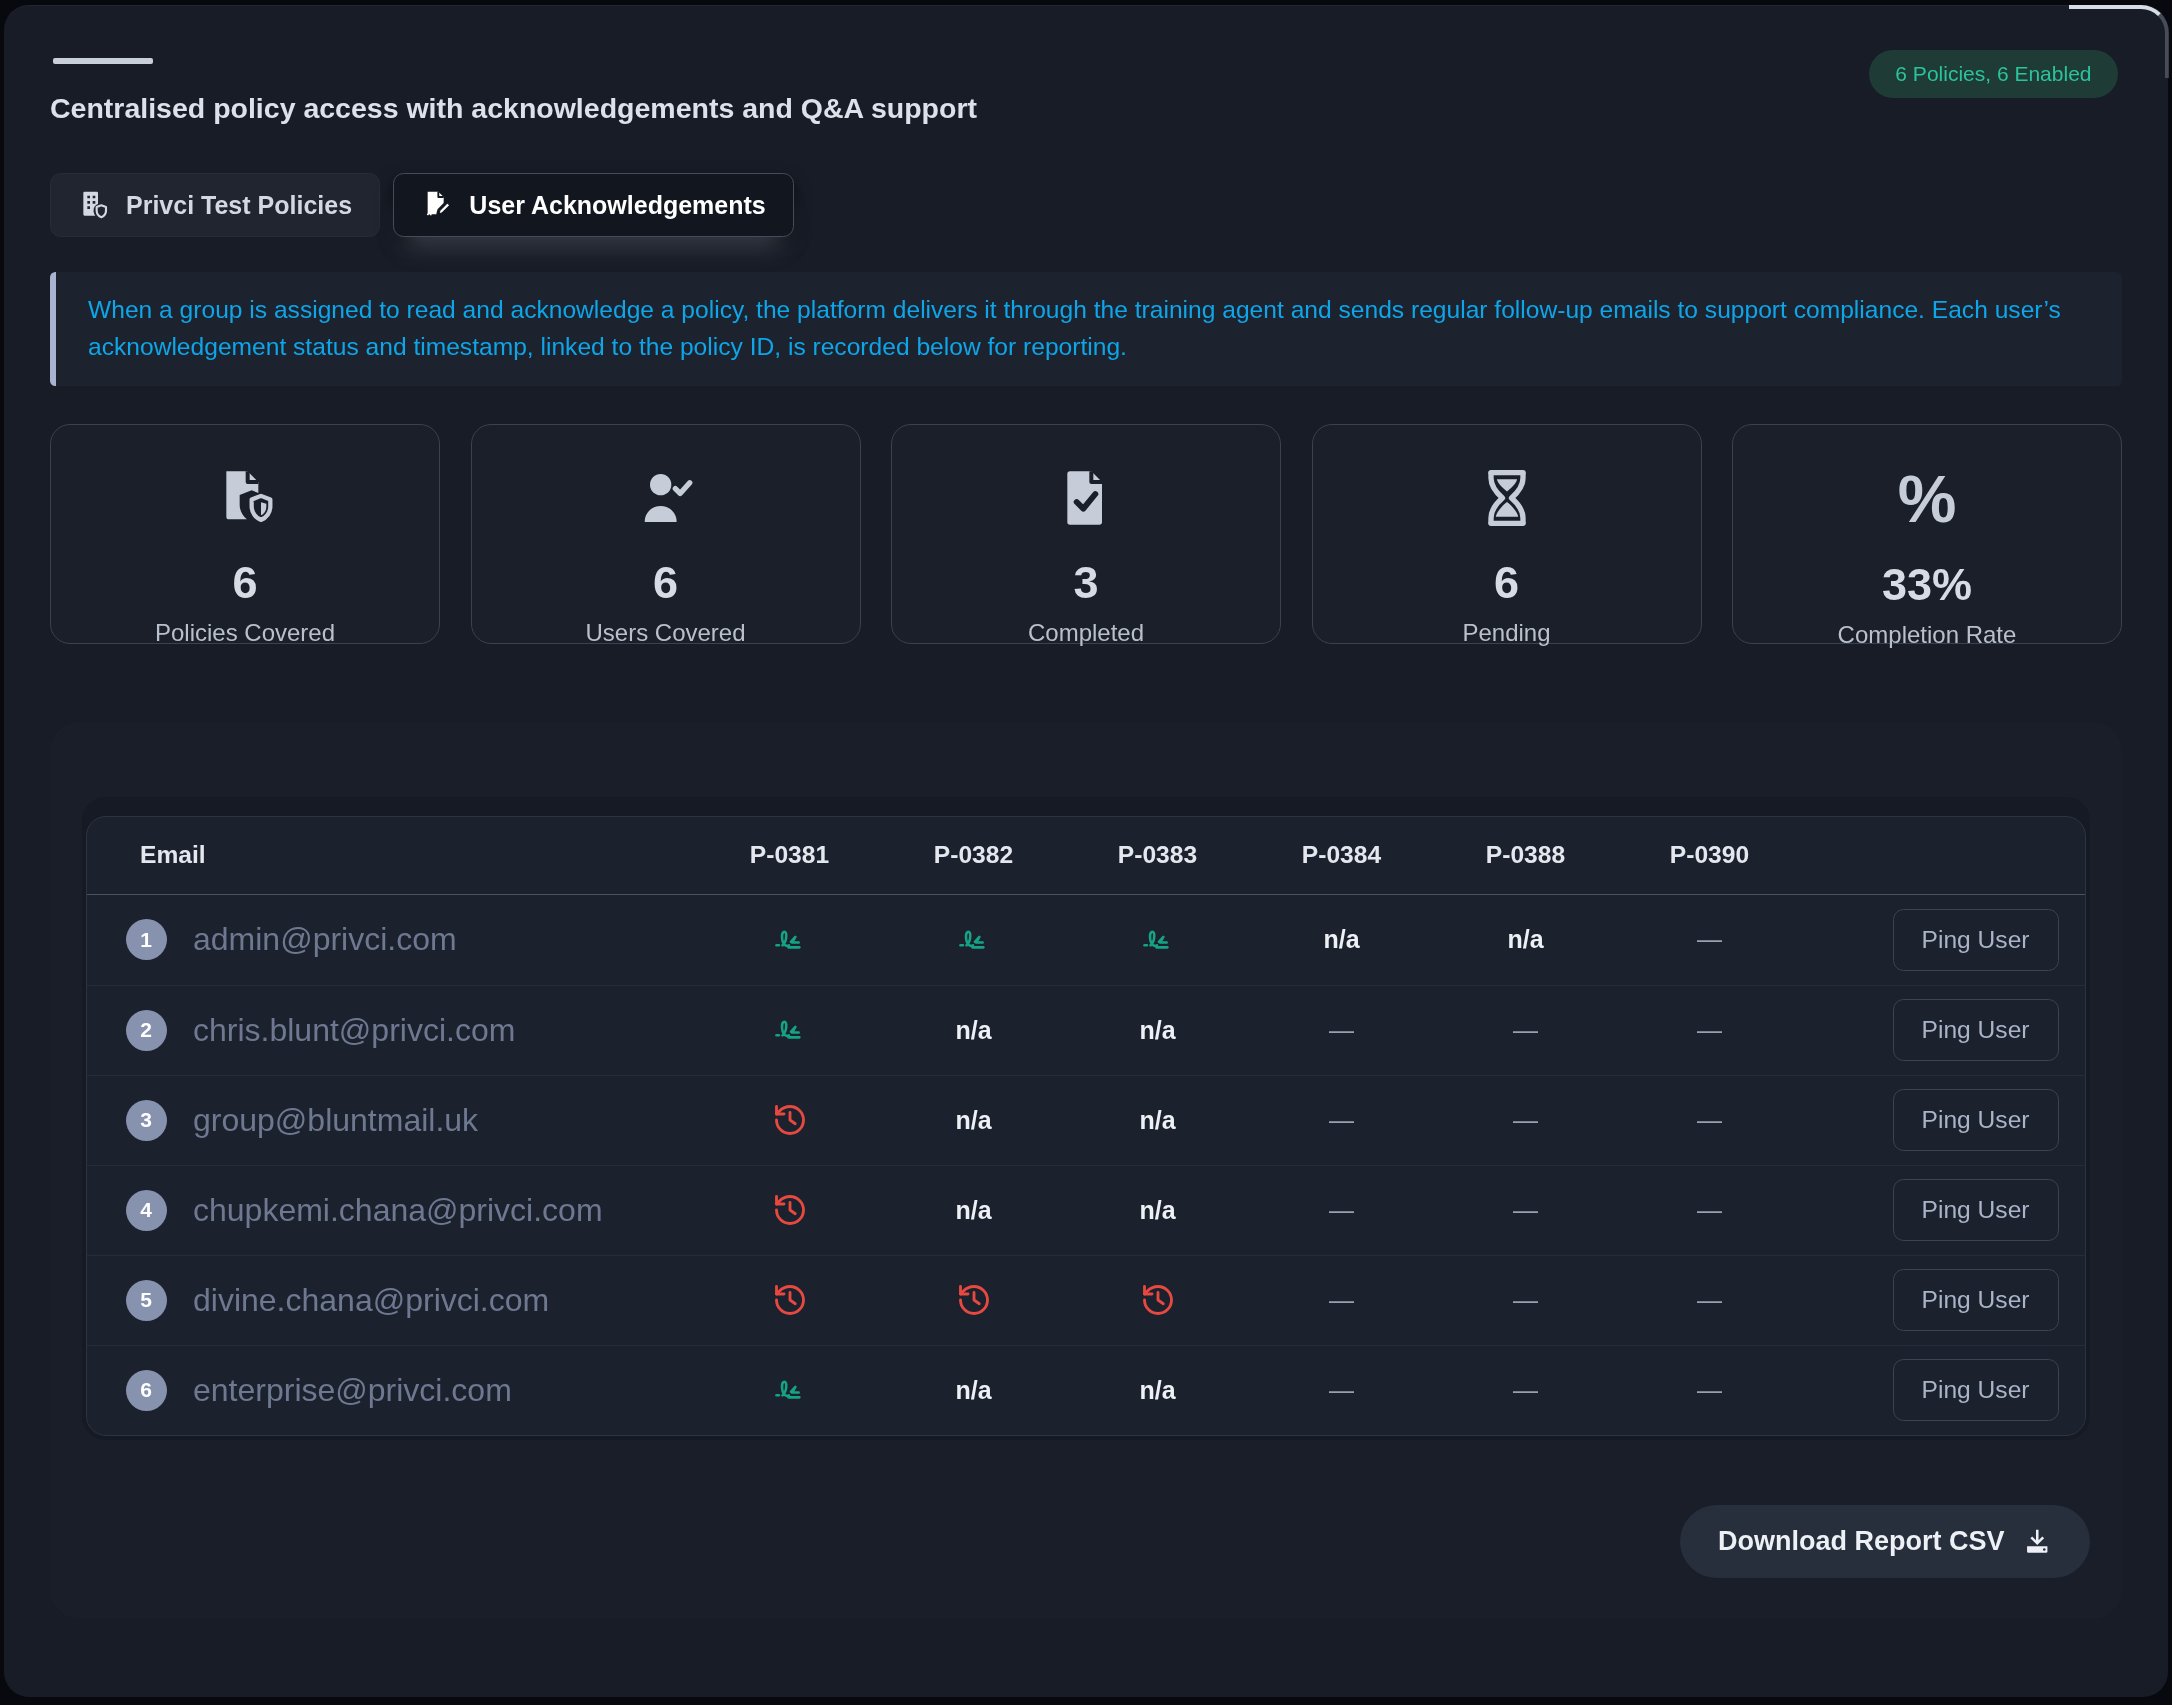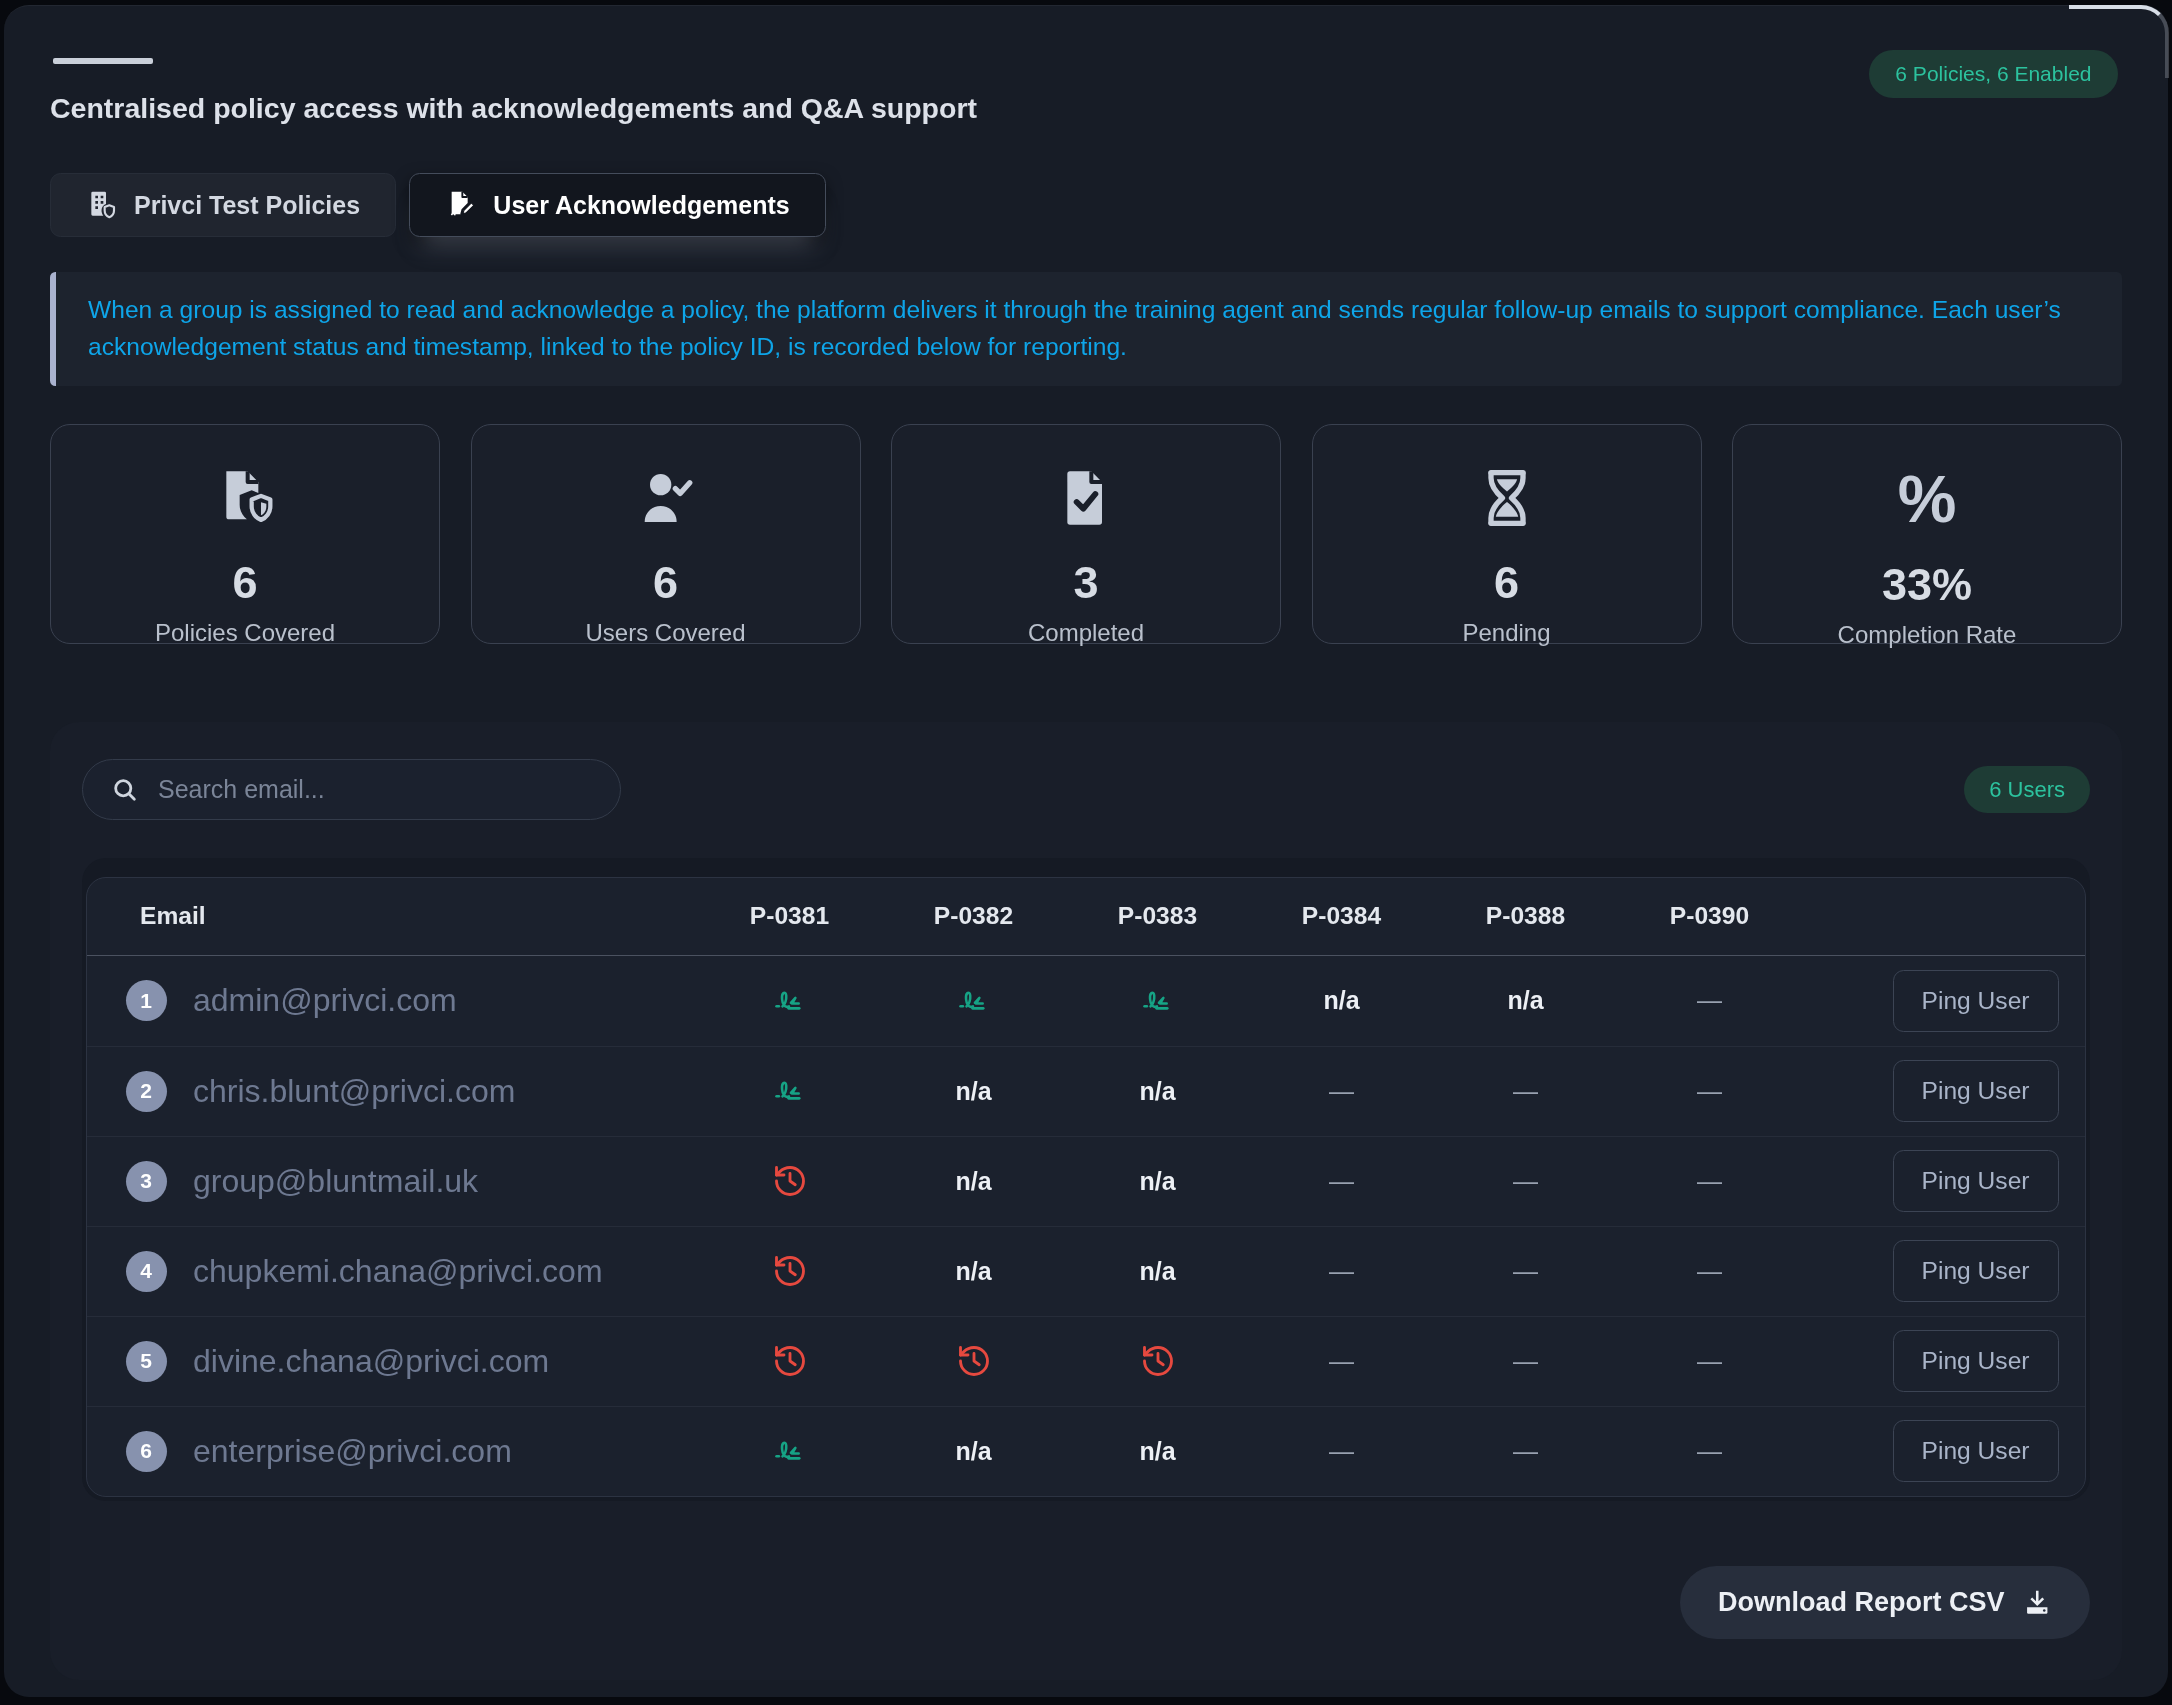--- a/index.html
+++ b/index.html
@@ -56,21 +56,21 @@
     font-size: 21px; font-weight: 500;
     padding: 12px 26.5px; border-radius: 29px;
     white-space: nowrap;
   }
   .policies-badge { position: absolute; top: -8px; right: 4px; }
 
   
   .tabs { display: flex; gap: 13.3px; margin-top: 48px; }
   .tab {
     display: flex; align-items: center; gap: 16px;
-    height: 64px; padding: 0 35px;
+    height: 64px; padding: 0 27px;
     border-radius: 10.6px; font-size: 25px; font-weight: 700;
     cursor: pointer; border: 0.7px solid transparent;
   }
   .tab.inactive { background: #20252f; color: #d3d8e1; border-color: #272d38; }
   .tab.active {
     background: #12161e; color: #ffffff; border-color: #444c5b;
     box-shadow: 0 20px 25px -12px rgba(145,155,175,0.35), 0 6.6px 14.6px rgba(0,0,0,0.5);
   }
   .tab svg { width: 32px; height: 32px; }
 
@@ -274,30 +274,20 @@
     <div class="stat-card">
       <div class="stat-icon">
           <span class="pct">%</span>
         </div>
       <div class="stat-value">33%</div>
       <div class="stat-label">Completion Rate</div>
     </div>
   </div>
 
   <div class="table-section">
-    <div class="search-row">
-      <div class="search-box">
-        <svg viewBox="0 0 24 24" fill="none" stroke-width="2.4" stroke-linecap="round">
-          <circle cx="10.5" cy="10.5" r="6.5"></circle>
-          <path d="M15.5 15.5L20 20"></path>
-        </svg>
-        <input class="search-input" type="text" placeholder="Search email..." style="">
-      </div>
-      <span class="pill-badge users-badge">6 Users</span>
-    </div>
 
     <div class="table-outer">
       <div class="table-inner">
         <div class="t-grid t-head">
           <div class="col col-email">Email</div>
           <div class="col">P-0381</div>
           <div class="col">P-0382</div>
           <div class="col">P-0383</div>
           <div class="col">P-0384</div>
           <div class="col">P-0388</div>

